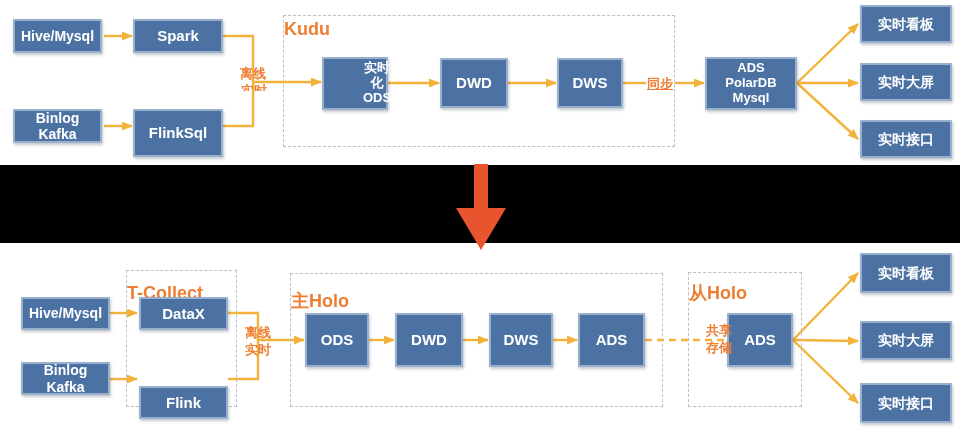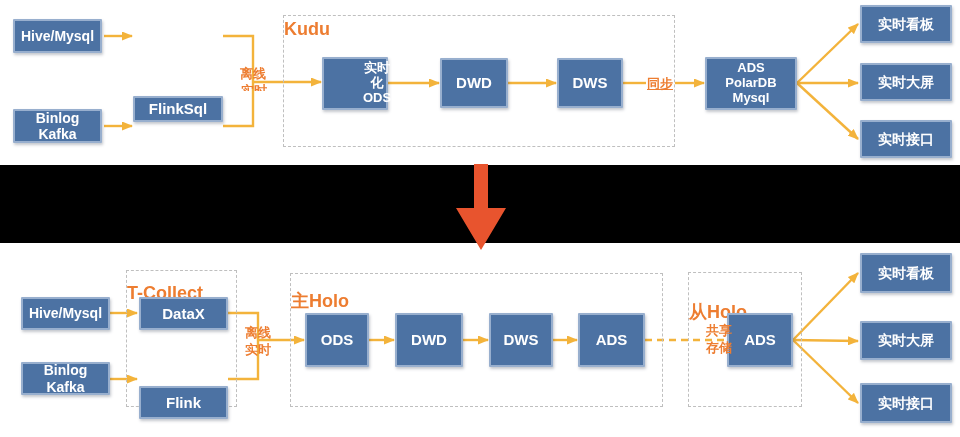--- a/index.html
+++ b/index.html
@@ -77,23 +77,24 @@
       <line x1="793" y1="340" x2="858" y2="341" marker-end="url(#ah)"></line>
       <line x1="793" y1="340" x2="858" y2="403" marker-end="url(#ah)"></line>
     </g>
   </svg>
 
   <div class="group" style="left:283px;top:15px;width:392px;height:132px;">
     <div class="group-title" style="top:3px;">Kudu</div>
   </div>
 
   <div class="node fs14" style="left:13px;top:19px;width:89px;height:34px;">Hive/Mysql</div>
+  <div class="node fs15" style="left:133px;top:19px;width:90px;height:34px;">Spark</div>
   <div class="node fs14" style="left:13px;top:109px;width:89px;height:34px;">Binlog
 Kafka</div>
-  <div class="node fs15" style="left:133px;top:96px;width:90px;height:26px;">FlinkSql</div>
+  <div class="node fs15" style="left:133px;top:109px;width:90px;height:48px;">FlinkSql</div>
 
   <div class="flow-label" style="left:235px;top:65px;width:36px;">离线</div>
   <div class="clip-label" style="left:237px;top:84px;width:34px;">实时</div>
 
   <div class="node fs13" style="left:322px;top:57px;width:66px;height:53px;padding-left:44px;">实时化
 ODS</div>
   <div class="node fs15" style="left:440px;top:58px;width:68px;height:50px;">DWD</div>
   <div class="node fs15" style="left:557px;top:58px;width:66px;height:50px;">DWS</div>
 
   <div class="flow-label" style="left:643px;top:75px;width:34px;text-decoration:underline;">同步</div>
@@ -111,21 +112,21 @@
     <path d="M24 0 H38 V44 H56 L31 86 L6 44 H24 Z" fill="#E8542E"></path>
   </svg>
 
   <div class="group" style="left:126px;top:270px;width:111px;height:137px;">
     <div class="group-title" style="top:12px;">T-Collect</div>
   </div>
   <div class="group" style="left:290px;top:273px;width:373px;height:134px;">
     <div class="group-title" style="top:7px;margin-top:8px;">主Holo</div>
   </div>
   <div class="group" style="left:688px;top:272px;width:114px;height:135px;">
-    <div class="group-title" style="top:8px;margin-top:19px;">从Holo</div>
+    <div class="group-title" style="top:8px;">从Holo</div>
   </div>
 
   <div class="node fs14" style="left:21px;top:297px;width:89px;height:33px;">Hive/Mysql</div>
   <div class="node fs15" style="left:139px;top:297px;width:89px;height:33px;">DataX</div>
   <div class="node fs14" style="left:21px;top:362px;width:89px;height:33px;">Binlog
 Kafka</div>
   <div class="node fs15" style="left:139px;top:362px;width:89px;height:33px;margin-top:24px;">Flink</div>
 
   <div class="flow-label" style="left:240px;top:324px;width:36px;">离线
 实时</div>

